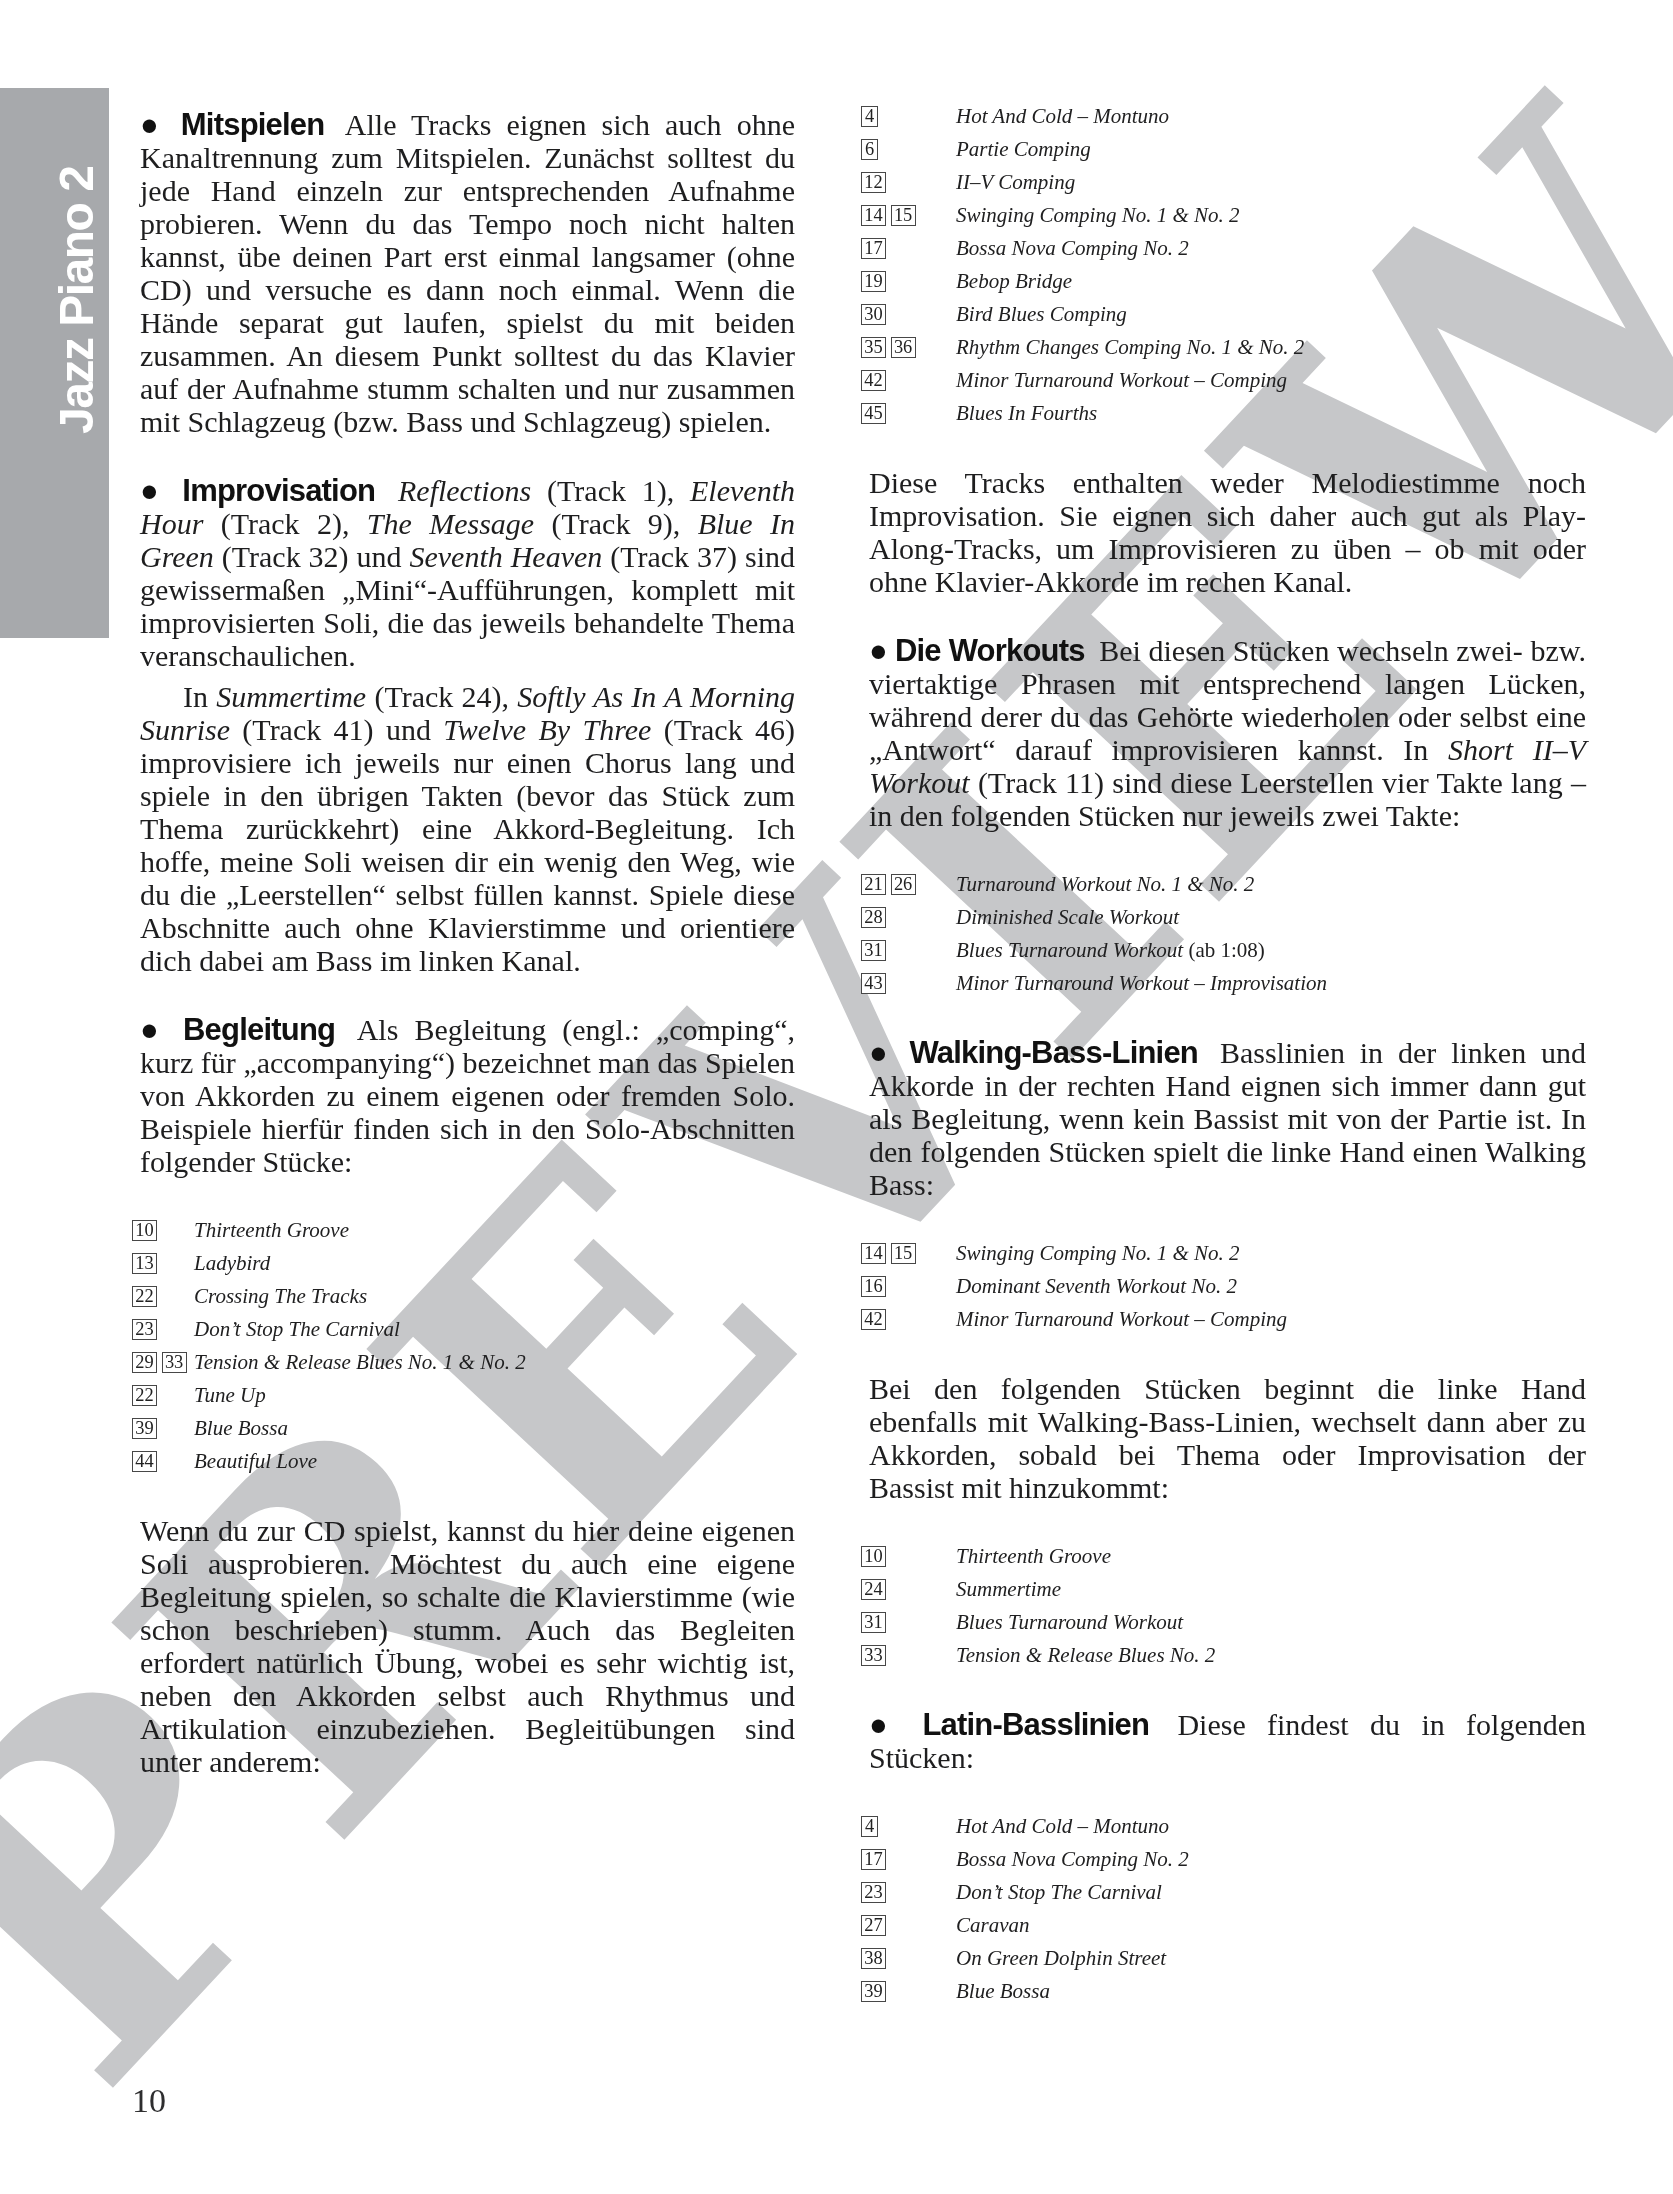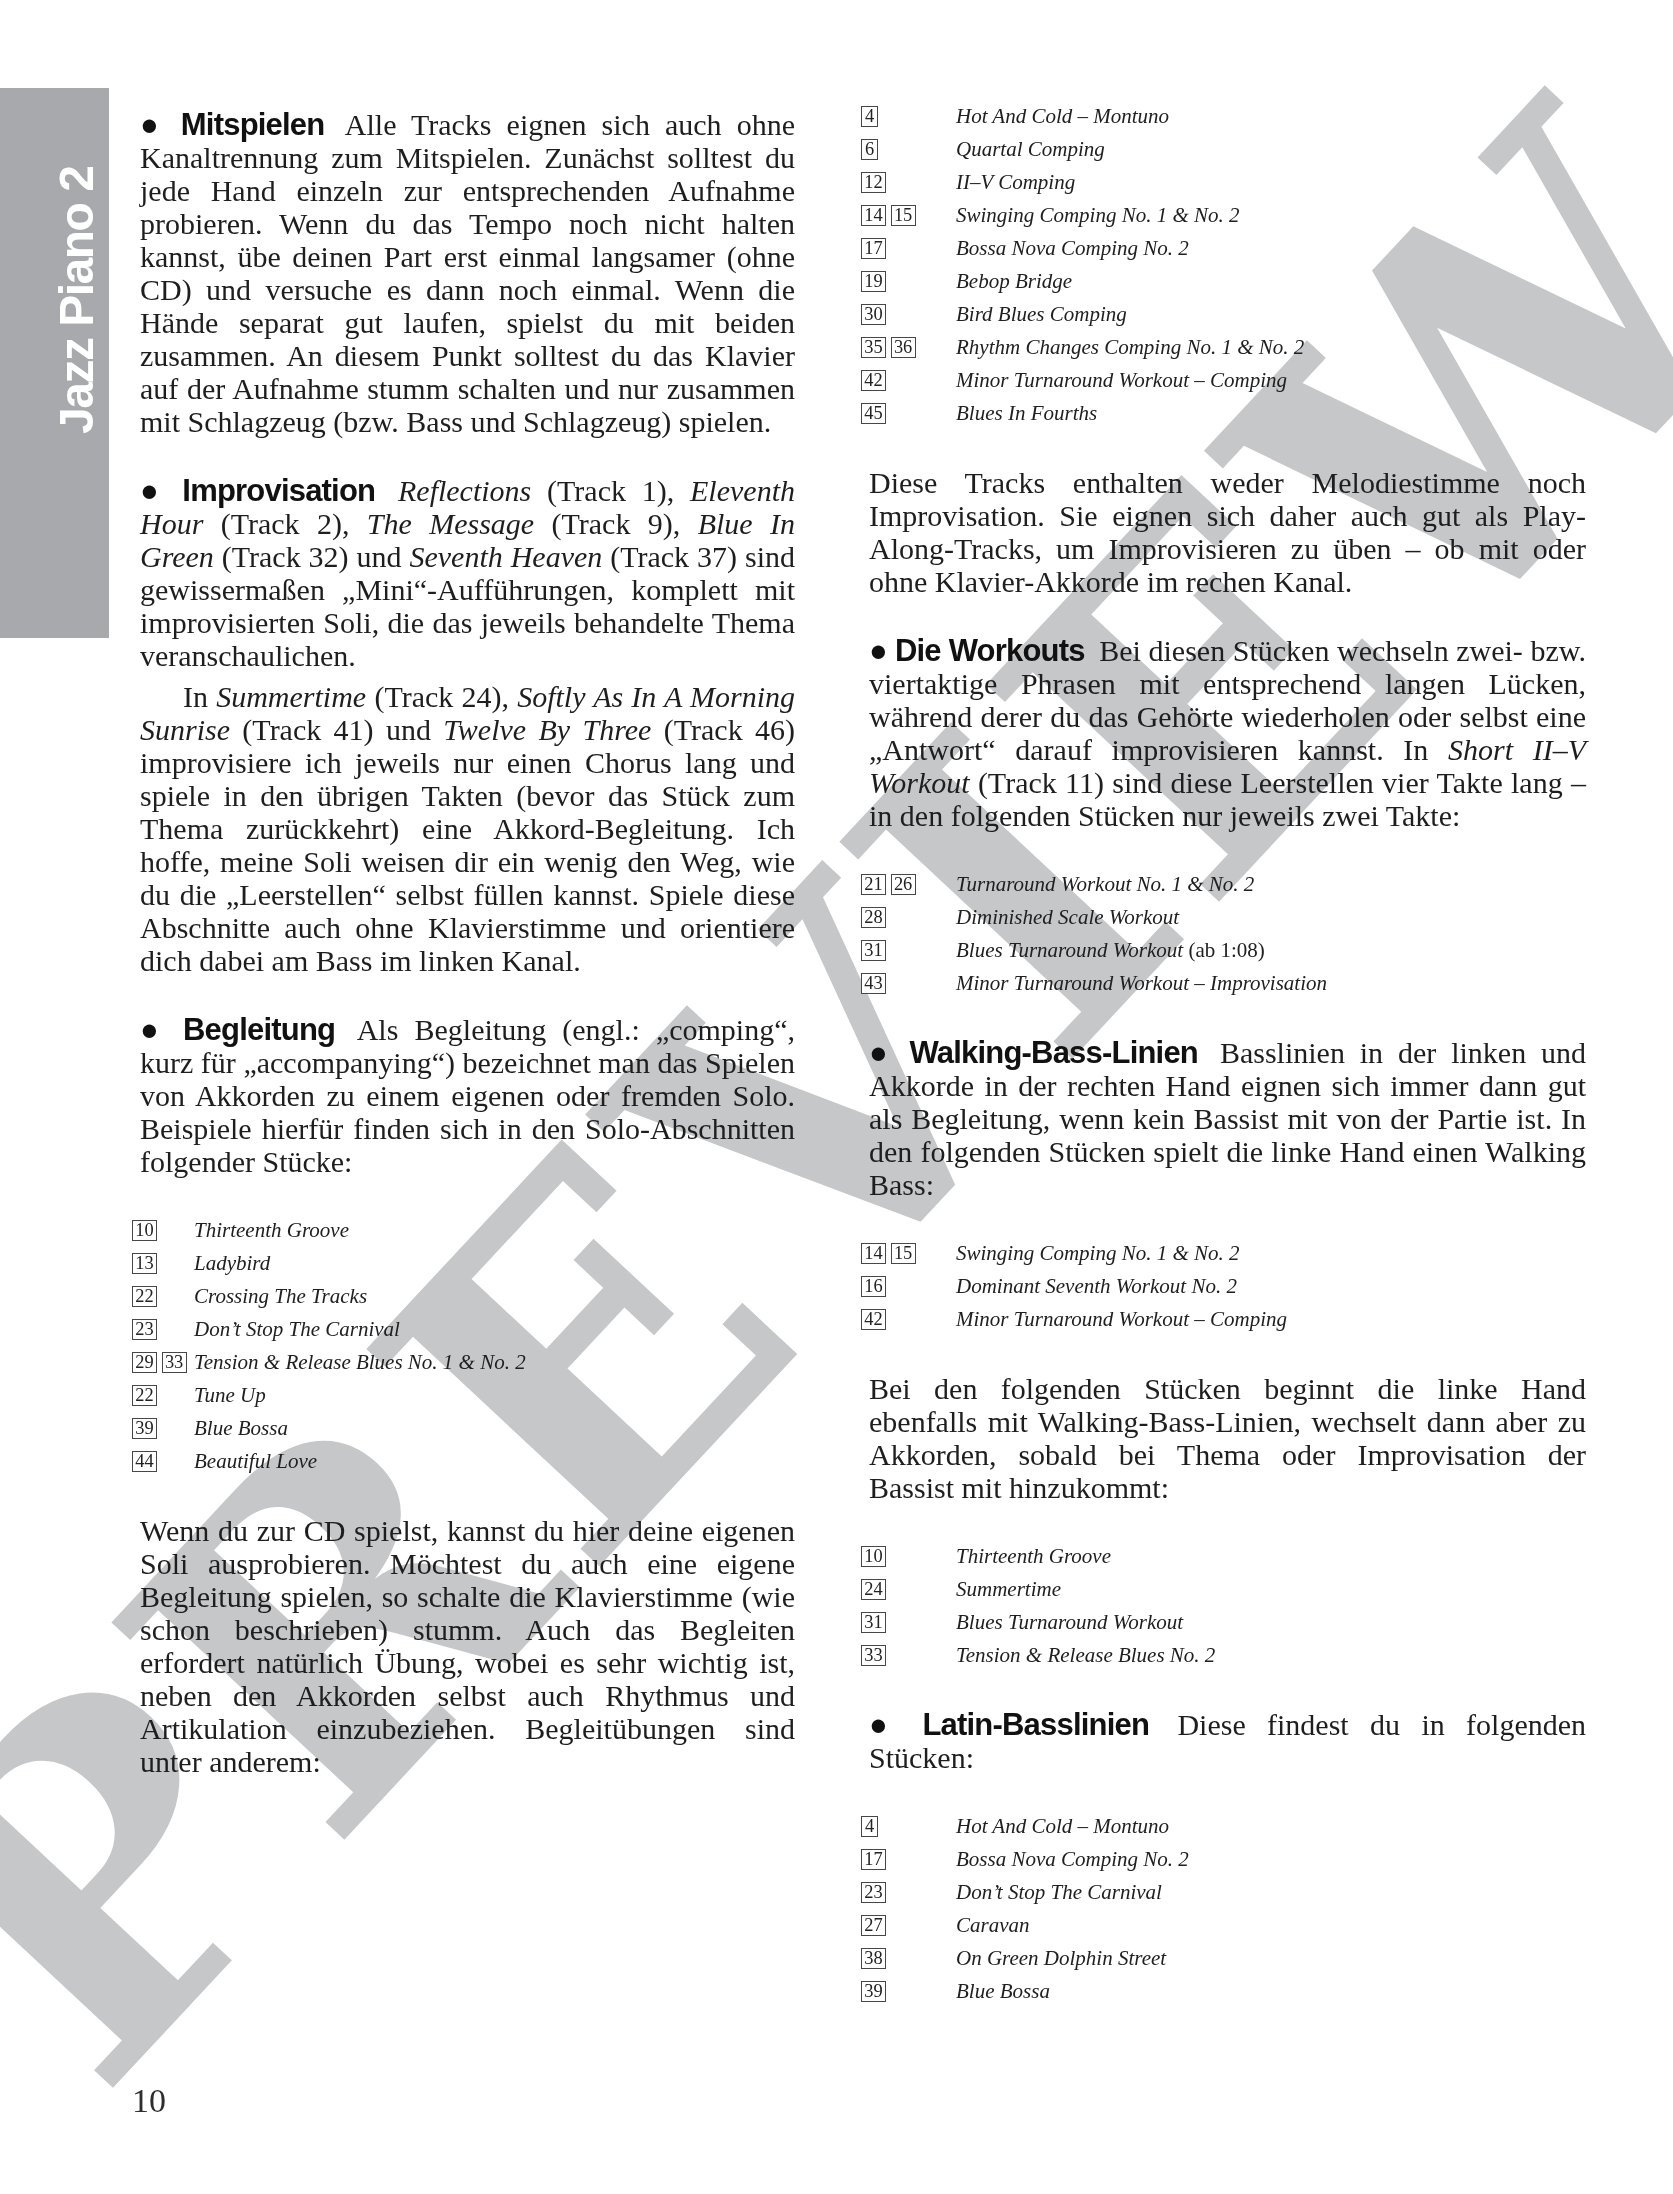--- a/index.html
+++ b/index.html
@@ -217,21 +217,21 @@
 
           </span>
           <span class="track-title"><span class="i">Hot And Cold – Montuno</span></span>
         </div>
 
         <div class="track-row">
           <span class="nums">
             <span class="tbox">6</span>
 
           </span>
-          <span class="track-title"><span class="i">Quartal Comping</span></span>
+          <span class="track-title"><span class="i">Partie Comping</span></span>
         </div>
 
         <div class="track-row">
           <span class="nums">
             <span class="tbox">12</span>
 
           </span>
           <span class="track-title"><span class="i">II–V Comping</span></span>
         </div>
 

